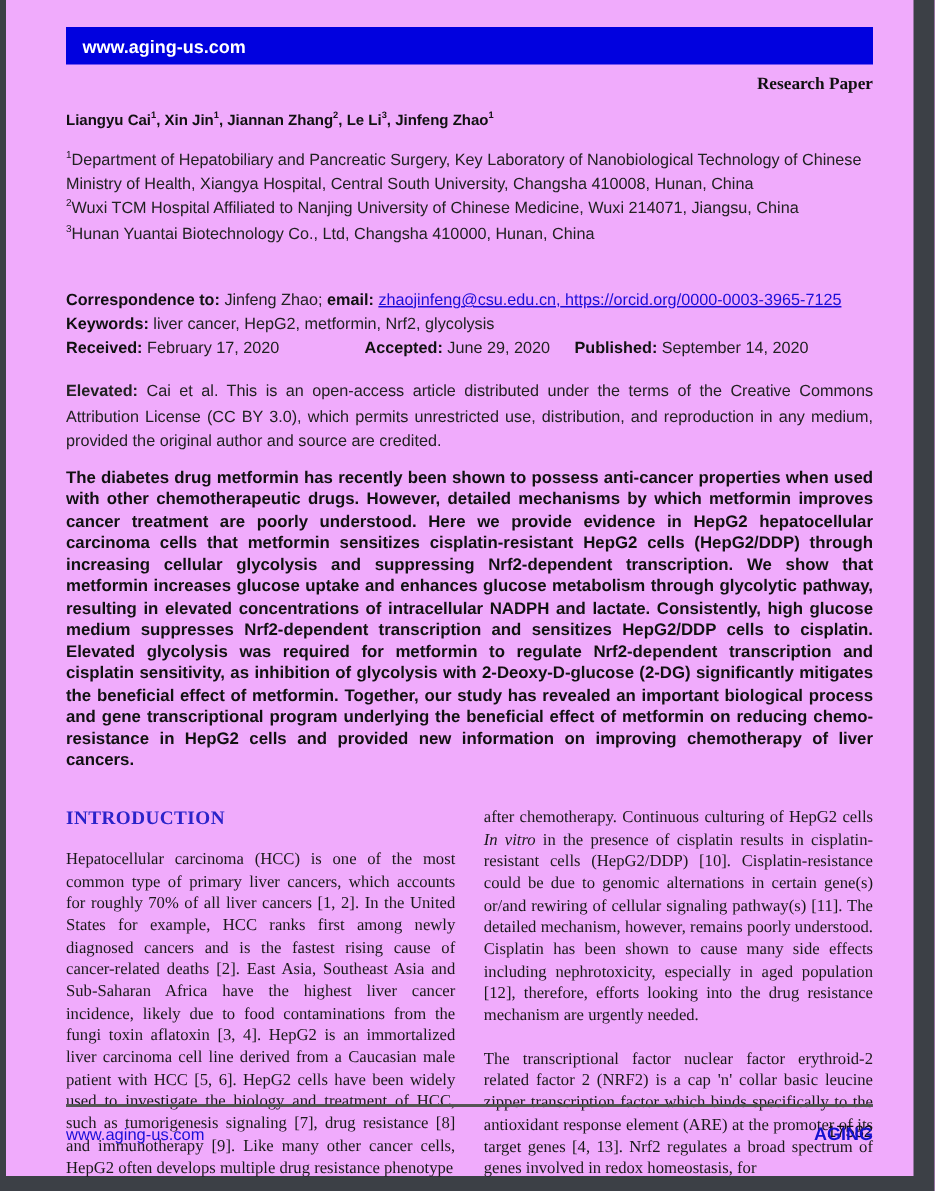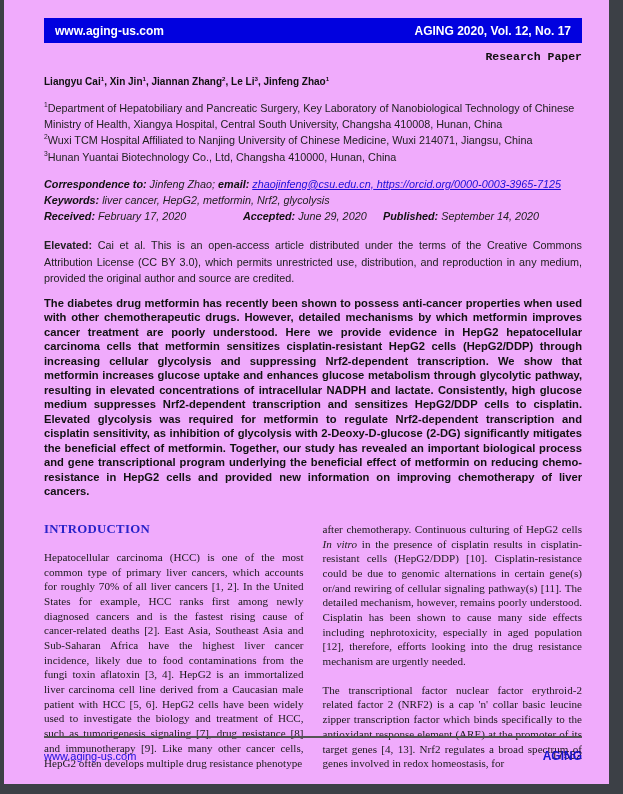--- a/index.html
+++ b/index.html
@@ -19,38 +19,38 @@
   
   .topbar{
     margin-top:18px;height:25px;
     background:#0101df;color:#ffffff;
     display:flex;justify-content:space-between;align-items:center;
     padding:0 11px;box-sizing:border-box;
     font-size:12px;font-weight:bold;
   }
   .article-type{
     text-align:right;
-    font-family:Liberation Mono, monospace;
+    font-family:Liberation Serif, serif;
     font-weight:bold;font-size:11.5px;color:#111;
     margin-top:7px;
   }
   .title{
     margin:3px 0 0 0;
     font-size:16.5px;font-weight:bold;color:#1512d0;
     line-height:1.5;letter-spacing:-0.1px;
   }
   .authors{
     margin-top:13px;font-size:10px;font-weight:bold;color:#111;
   }
   sup{font-size:0.62em;vertical-align:super;line-height:0;}
   .affiliations{
     margin-top:13px;font-size:10.8px;color:#222;line-height:1.5;
   }
   .meta{
-    margin-top:11px;font-size:10.8px;color:#222;line-height:1.5;font-style:italic;
+    margin-top:28px;font-size:10.8px;color:#222;line-height:1.5;
   }
   .meta b{color:#111;}
   a.link{color:#1a0dd8;text-decoration:underline;cursor:pointer;}
   .dates span.datecell{display:inline-block;}
   .dates .d0{width:199px;}
   .dates .d1{width:140px;}
   .copyright{
     margin-top:13px;font-size:10.8px;line-height:1.5;color:#222;
     text-align:justify;
   }
@@ -97,21 +97,20 @@
   .footer-row{position:relative;}
   .footer-site,.footer-journal{position:relative;z-index:1;}
 </style>
 </head>
 <body>
 
 <div class="page">
 
   <div class="topbar">
     <span>www.aging-us.com</span>
-    <span>AGING 2020, Vol. 12, No. 17</span>
   </div>
 
   <div class="article-type">Research Paper</div>
 
 
   <div class="authors">
     <span><span>Liangyu Cai</span><sup>1</sup><span>, </span></span><span><span>Xin Jin</span><sup>1</sup><span>, </span></span><span><span>Jiannan Zhang</span><sup>2</sup><span>, </span></span><span><span>Le Li</span><sup>3</sup><span>, </span></span><span><span>Jinfeng Zhao</span><sup>1</sup><span></span></span>
   </div>
 
   <div class="affiliations">

